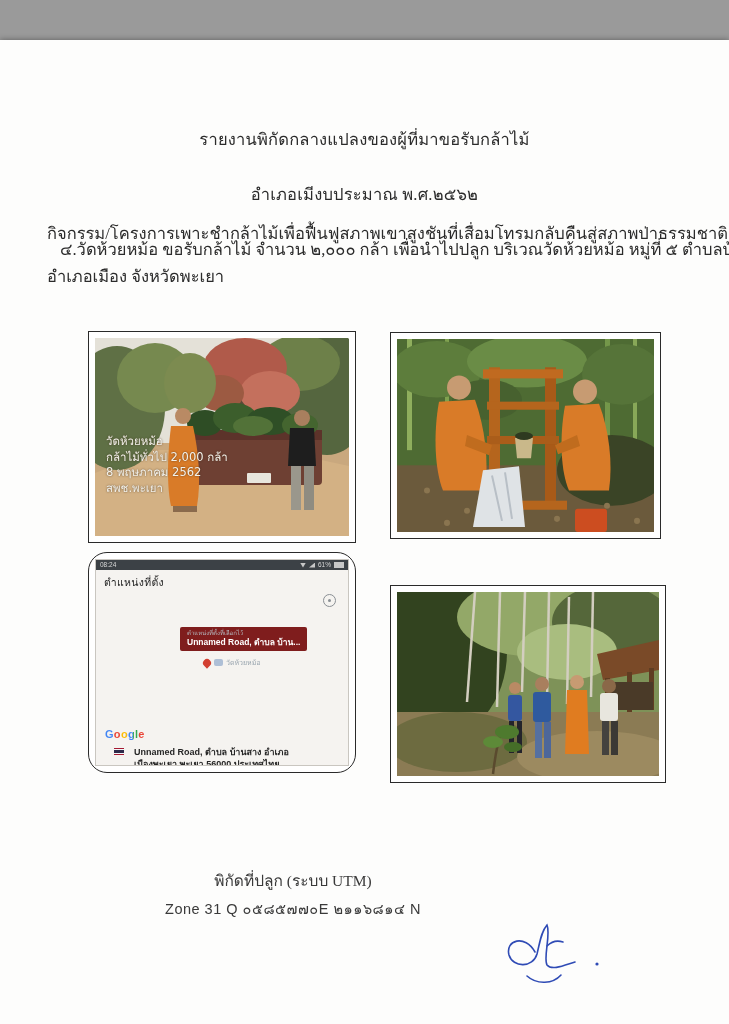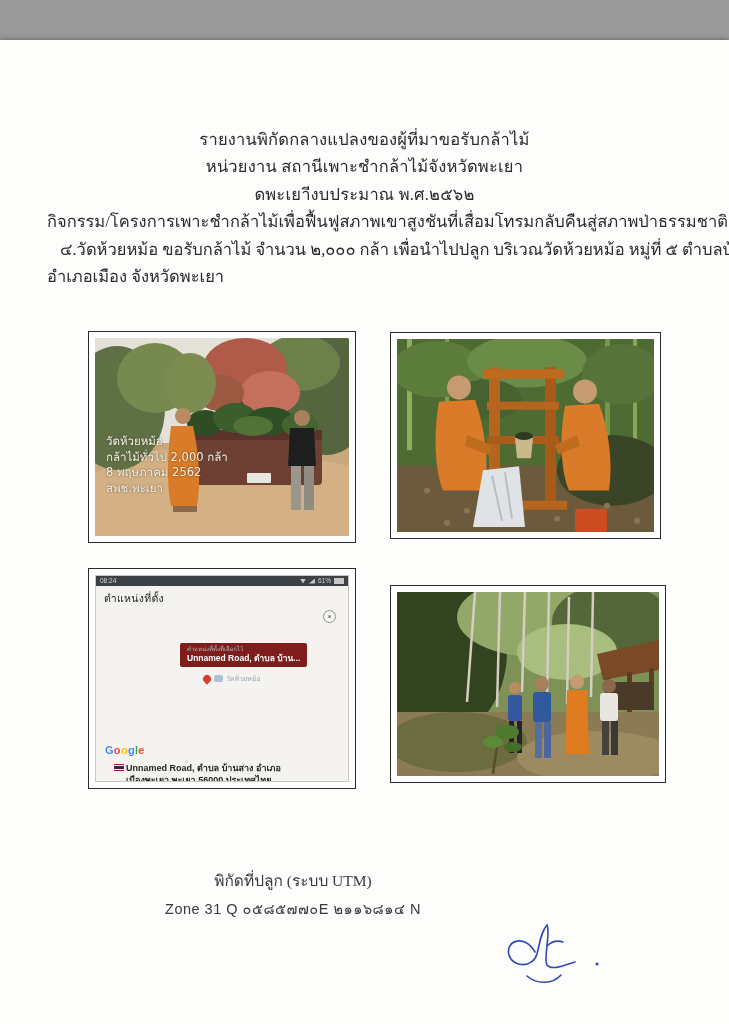--- a/index.html
+++ b/index.html
@@ -6,26 +6,26 @@
   .page{
     position:relative;width:729px;height:1024px;background:#fdfdfc;
     font-family:"Liberation Serif","DejaVu Sans",serif;color:#2b2b2b;overflow:hidden;
     box-shadow:0 0 6px rgba(0,0,0,.4);
     margin-top:40px;
   }
   
   .hline{position:absolute;left:0;width:729px;text-align:center;font-size:16.5px;letter-spacing:.2px;}
   .h1{top:86px;} .h2{top:113px;} .h3{top:141px;}
   .pline{position:absolute;font-size:16.5px;white-space:nowrap;}
-  .p4{left:47px;top:168px;} .p5{left:60px;top:196px;} .p6{left:47px;top:223px;}
+  .p4{left:47px;top:180px;} .p5{left:60px;top:196px;} .p6{left:47px;top:223px;}
   
   .frame{position:absolute;background:#fff;border:1.5px solid #2a2a2a;padding:6px;box-sizing:border-box;}
   .f1{left:88px;top:291px;width:268px;height:212px;}
   .f2{left:390px;top:292px;width:271px;height:207px;}
-  .f3{left:88px;top:528px;width:268px;height:221px;}
+  .f3{left:88px;top:512px;width:268px;height:221px;border-radius:19px;}
   .f4{left:390px;top:545px;width:276px;height:198px;}
   .photo{position:relative;width:100%;height:100%;overflow:hidden;background:#dadace;}
   .photo svg{display:block;width:100%;height:100%;}
   
   .ovl{position:absolute;left:11px;top:96px;color:#f3f1ea;font-family:"DejaVu Sans",sans-serif;
        font-size:11.5px;line-height:15.5px;text-shadow:0 0 2px rgba(60,40,20,.8);}
   
   .phone{position:relative;width:100%;height:100%;background:#f5f3f0;font-family:"Liberation Sans","DejaVu Sans",sans-serif;overflow:hidden;border:1px solid #c9c6c0;box-sizing:border-box;}
   .statusbar{position:absolute;left:0;top:0;right:0;height:10px;background:#3c4146;color:#d8d8d8;
              font-size:6.5px;line-height:10px;display:flex;justify-content:space-between;padding:0 4px;}
@@ -40,36 +40,35 @@
   .tooltip{position:absolute;left:84px;top:67px;background:#7f1d1d;border-radius:2px;padding:3px 7px 4px;}
   .tt-s{font-size:6px;color:#b6bdc4;line-height:7px;}
   .tt-b{font-size:8.5px;color:#ffffff;font-weight:bold;line-height:10px;white-space:nowrap;}
   .pinrow{position:absolute;left:107px;top:97px;display:flex;align-items:center;gap:3px;}
   .pin{width:8px;height:8px;background:#d23f31;border-radius:50% 50% 50% 0;transform:rotate(-45deg);}
   .chatic{width:9px;height:7px;background:#aebfd6;border-radius:2px;}
   .pinlabel{font-size:7px;color:#9aa6b0;}
   .glogo{position:absolute;left:9px;top:168px;font-size:11px;font-weight:bold;letter-spacing:.3px;
          background:linear-gradient(90deg,#4285f4 0 22%,#ea4335 22% 38%,#fbbc05 38% 55%,#4285f4 55% 70%,#34a853 70% 85%,#ea4335 85% 100%);
          -webkit-background-clip:text;background-clip:text;color:transparent;}
-  .addr{position:absolute;left:18px;top:186px;display:flex;gap:2px;}
+  .addr{position:absolute;left:18px;top:186px;display:flex;gap:10px;}
   .flag{width:10px;height:7px;margin-top:2px;background:linear-gradient(180deg,#a51931 0 16%,#f4f5f8 16% 33%,#2d2a4a 33% 66%,#f4f5f8 66% 83%,#a51931 83% 100%);}
   .addrtxt{font-size:9px;font-weight:bold;color:#262626;line-height:12px;white-space:nowrap;}
   
   .fline{position:absolute;left:0;width:586px;text-align:center;font-size:15.5px;color:#3a3a3a;}
   .fl1{top:828px;} .fl2{top:857px;font-family:"Liberation Sans","DejaVu Sans",sans-serif;font-size:14.5px;letter-spacing:.5px;}
   .signature{position:absolute;left:497px;top:878px;}
 </style>
 </head>
 <body>
 
 <div class="page">
 
   <div class="hline h1">รายงานพิกัดกลางแปลงของผู้ที่มาขอรับกล้าไม้</div>
-  <div class="hline h2">หน่วยงาน สถานีเพาะชำกล้าไม้จังหวัดพะเยา</div>
-  <div class="hline h3">ดพะเยาีงบประมาณ พ.ศ.๒๕๖๒</div>
+  <div class="hline h3">อำเภอเมีงบประมาณ พ.ศ.๒๕๖๒</div>
   <div class="pline p4">กิจกรรม/โครงการเพาะชำกล้าไม้เพื่อฟื้นฟูสภาพเขาสูงชันที่เสื่อมโทรมกลับคืนสู่สภาพป่าธรรมชาติ</div>
   <div class="pline p5">๔.วัดห้วยหม้อ ขอรับกล้าไม้ จำนวน ๒,๐๐๐ กล้า เพื่อนำไปปลูก บริเวณวัดห้วยหม้อ หมู่ที่ ๕ ตำบลบ้านตุ่น</div>
   <div class="pline p6">อำเภอเมือง จังหวัดพะเยา</div>
 
   <div class="frame f1">
     <div class="photo">
       <svg viewBox="0 0 254 198" preserveAspectRatio="none">
         <rect x="0" y="0" width="254" height="198" fill="#e4e1d8"></rect>
         <rect x="0" y="105" width="254" height="93" fill="#c9a87e"></rect>
         <polygon points="0,198 254,198 254,128 180,112 60,112 0,135" fill="#d3b184"></polygon>

